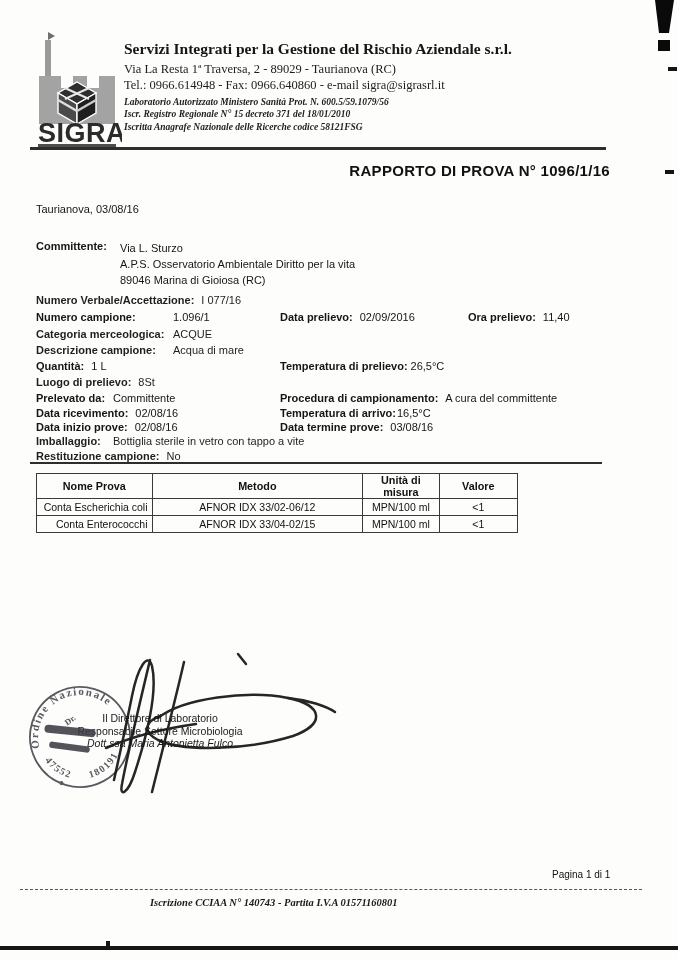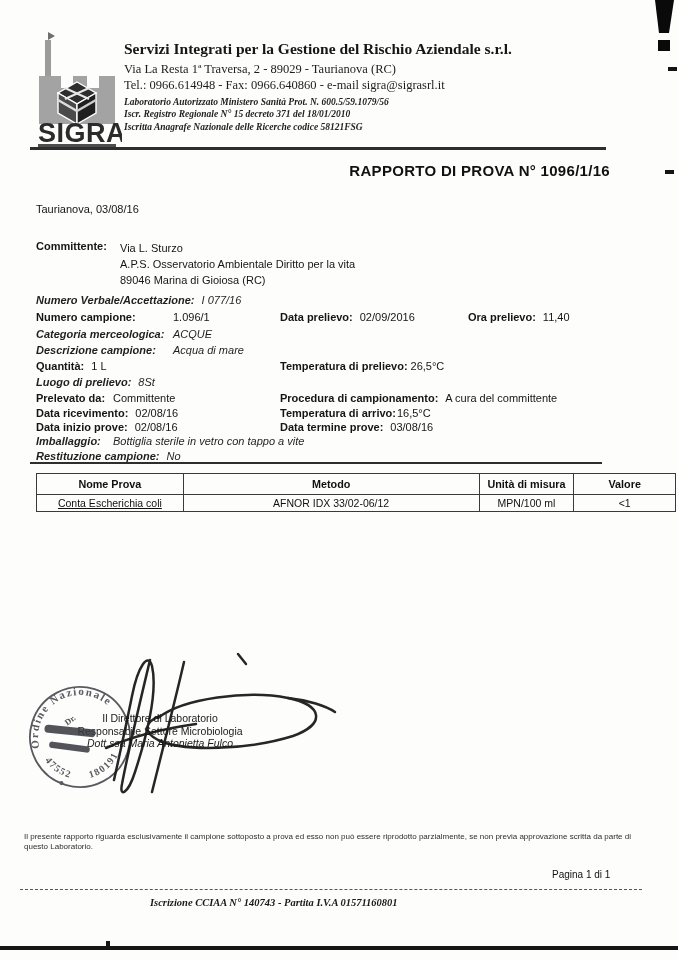--- a/index.html
+++ b/index.html
@@ -14,30 +14,30 @@
   .company-addr,.company-tel{font-family:"Liberation Serif",serif;font-size:12.5px;color:#1c1c1c;}
   .accred{font-family:"Liberation Serif",serif;font-style:italic;font-weight:bold;font-size:9.5px;line-height:12.3px;color:#222;}
   .hrule{background:#2e2e2e;height:2.5px;}
   
   .report-title{font-weight:bold;font-size:15px;letter-spacing:.3px;text-align:right;color:#111;}
   .body-txt{font-size:11px;color:#151515;}
   .fl{font-weight:bold;margin-right:7px;}
   .fv{font-weight:normal;}
   .lw{display:inline-block;min-width:130px;}
   .lw72{display:inline-block;min-width:70px;}
-  .frow{position:absolute;font-size:11px;white-space:nowrap;font-style:italic;}
+  .frow{position:absolute;font-size:11px;white-space:nowrap;}
   .fcell{position:absolute;white-space:nowrap;}
   
   .comm-lines div{line-height:16px;}
   
-  table.results{border-collapse:collapse;width:640px;font-size:10.5px;color:#111;}
+  table.results{border-collapse:collapse;width:482px;font-size:10.5px;color:#111;}
   table.results th,table.results td{border:1.4px solid #3a3a3a;padding:0 4px;}
   table.results th{font-weight:bold;text-align:center;height:20px;font-size:10.8px;}
   table.results td{height:16px;text-align:center;}
-  table.results td.left{text-align:center;text-decoration:underline;}
+  table.results td.left{text-align:right;}
   
   .sig-lines{font-size:10.5px;line-height:12.5px;text-align:center;color:#1a1a1a;}
   .sig-lines .it{font-style:italic;}
   
   .disclaimer{font-size:8px;line-height:9.5px;color:#2e2e2e;}
   .pagina{font-size:10px;color:#111;}
   .dashline{border-top:1.6px dashed #565656;height:0;}
   .registration{font-family:"Liberation Serif",serif;font-style:italic;font-weight:bold;font-size:10.5px;color:#1a1a1a;white-space:nowrap;}
   .botbar{background:#161616;}
 </style>
@@ -179,20 +179,26 @@
         <th>Valore</th>
       </tr>
     </thead>
     <tbody>
       <tr>
         <td class="left">Conta Escherichia coli</td>
         <td>AFNOR IDX 33/02-06/12</td>
         <td>MPN/100 ml</td>
         <td>&lt;1</td>
       </tr>
+      <tr>
+        <td class="left">Conta Enterococchi</td>
+        <td>AFNOR IDX 33/04-02/15</td>
+        <td>MPN/100 ml</td>
+        <td>&lt;1</td>
+      </tr>
     </tbody>
   </table>
 
   <div class="abs sig-lines" style="left:55px;top:712px;width:210px">
     <div>Il Direttore di Laboratorio</div>
     <div>Responsabile Settore Microbiologia</div>
     <div class="it">Dott.ssa Maria Antonietta Fulco</div>
   </div>
 
   <svg class="abs" style="left:18px;top:679px" width="124" height="118" viewBox="0 0 124 118">
@@ -222,20 +228,19 @@
     <g fill="none" stroke="#141414" stroke-width="2.5" stroke-linecap="round" opacity="0.92">
       <path d="M 62,8 C 52,50 40,100 34,132 C 31,146 40,142 47,120 C 60,80 70,40 64,14 C 60,0 50,14 44,44 C 38,74 30,110 26,128"></path>
       <path d="M 96,10 C 88,45 74,100 64,140"></path>
       <path d="M 70,66 C 95,46 160,38 200,46 C 235,53 238,72 205,84 C 160,98 95,100 70,88 C 55,80 56,70 72,64"></path>
       <path d="M 200,46 C 220,48 238,54 247,60"></path>
       <path d="M 18,96 C 45,84 80,76 108,72"></path>
       <path d="M 150,2 L 158,12"></path>
     </g>
   </svg>
 
-  <div class="abs disclaimer" style="left:24px;top:832px;width:608px">Il presente rapporto riguarda esclusivamente il campione sottoposto a prova ed esso non può essere riprodotto parzialmente, se non previa approvazione scritta da parte di questo Laboratorio.</div>
   <div class="abs pagina" style="left:552px;top:869px">Pagina 1 di 1</div>
   <div class="abs dashline" style="left:20px;top:889px;width:622px"></div>
   <div class="abs registration" style="left:150px;top:897px">Iscrizione  CCIAA N° 140743  -  Partita I.V.A  01571160801</div>
   <div class="abs botbar" style="left:0;top:946px;width:678px;height:4px"></div>
   <div class="abs botbar" style="left:106px;top:941px;width:4px;height:6px"></div>
 
 </div>
 
 </body></html>

